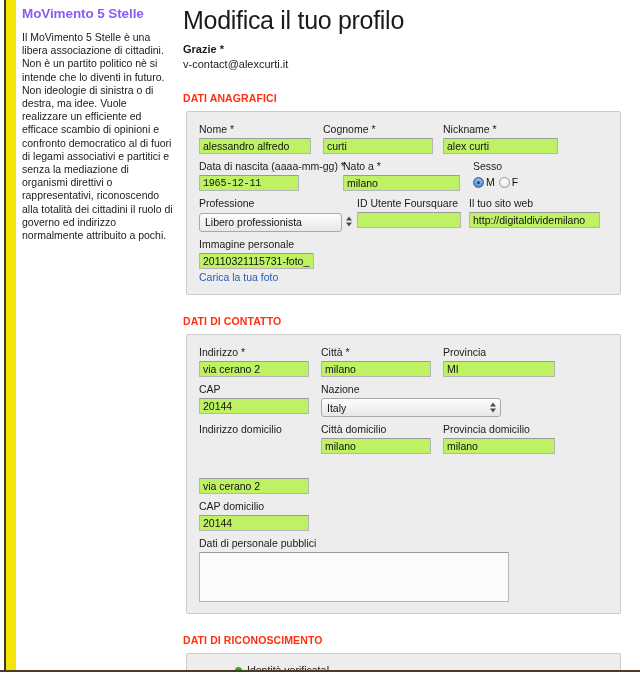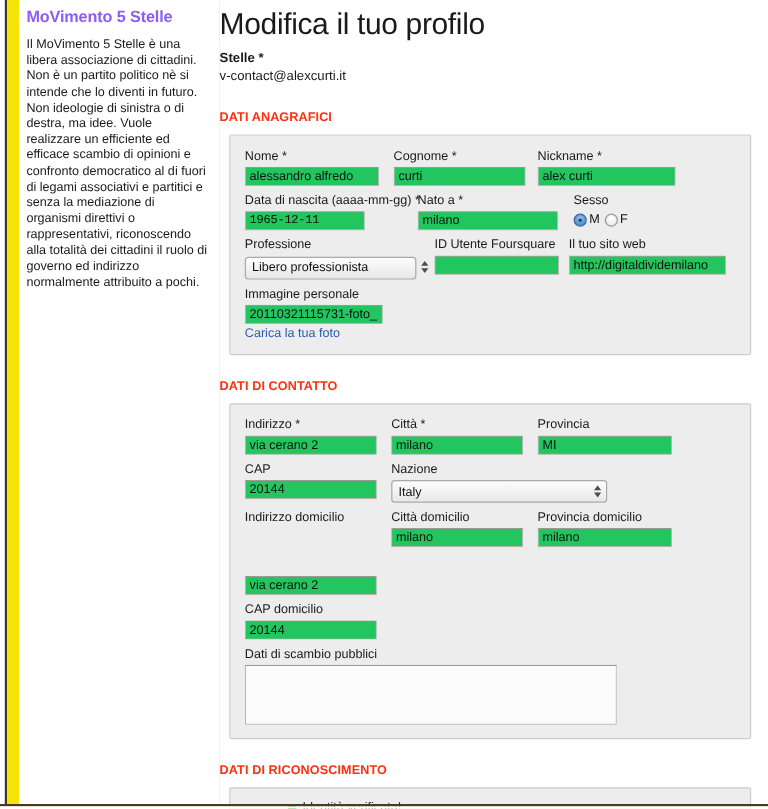--- a/index.html
+++ b/index.html
@@ -107,21 +107,21 @@
     font-weight: bold;
     color: #ff2f10;
     letter-spacing: 0.1px;
     margin: 20px 0 7px 0;
   }
 
   fieldset.box, .box {
     border: 1px solid #cdcdcd;
     background: #ededed;
     border-radius: 2px;
-    margin: 8px;
+    margin: 3px;
     padding: 10px 12px 11px 12px;
     width: 435px;
   }
 
   .row { display: flex; align-items: flex-start; margin-bottom: 5px; }
   .row:last-child { margin-bottom: 0; }
   .cell { display: flex; flex-direction: column; }
 
   label.fl {
     font-size: 10.5px;
@@ -129,21 +129,21 @@
     line-height: 14px;
     margin-bottom: 2px;
     white-space: nowrap;
   }
 
   input.t {
     height: 16px;
     font-size: 10.5px;
     font-family: "Liberation Sans", sans-serif;
     color: #111;
-    background: #22c55e;
+    background: #bef264;
     border: 1px solid #b5b5b5;
     border-top-color: #9a9a9a;
     padding: 1px 3px;
     border-radius: 1px;
     outline: none;
   }
   input.mono {
     font-family: "Liberation Mono", monospace;
     font-size: 10px;
     letter-spacing: -0.2px;
@@ -265,21 +265,21 @@
     <p class="sidebar-body">Il MoVimento 5 Stelle è una libera associazione di cittadini. Non è un partito politico nè si intende che lo diventi in futuro. Non ideologie di sinistra o di destra, ma idee. Vuole realizzare un efficiente ed efficace scambio di opinioni e confronto democratico al di fuori di legami associativi e partitici e senza la mediazione di organismi direttivi o rappresentativi, riconoscendo alla totalità dei cittadini il ruolo di governo ed indirizzo normalmente attribuito a pochi.</p>
   </div>
 
   <div class="v-sep"></div>
 
   <div class="main">
 
     <h1 class="page-title">Modifica il tuo profilo</h1>
 
     <div class="field-block">
-      <div class="user-label">Stelle *</div>
+      <div class="user-label">Grazie *</div>
       <div class="user-value">v-contact@alexcurti.it</div>
     </div>
 
     <div class="section-title">DATI ANAGRAFICI</div>
 
     <div class="box">
 
       <div class="row">
         <div class="cell" style="width:124px;">
           <label class="fl">Nome *</label>
@@ -407,21 +407,21 @@
 
       <div class="row">
         <div class="cell">
           <label class="fl">CAP domicilio</label>
           <input class="t" style="width: 110px;" value="20144">
         </div>
       </div>
 
       <div class="row">
         <div class="cell">
-          <label class="fl">Dati di scambio pubblici</label>
+          <label class="fl">Dati di personale pubblici</label>
           <textarea class="ta" style=""></textarea>
         </div>
       </div>
 
     </div>
 
     <div class="section-title">DATI DI RICONOSCIMENTO</div>
 
     <div class="box" style="padding-bottom:0;">
       <div class="verified-row">

